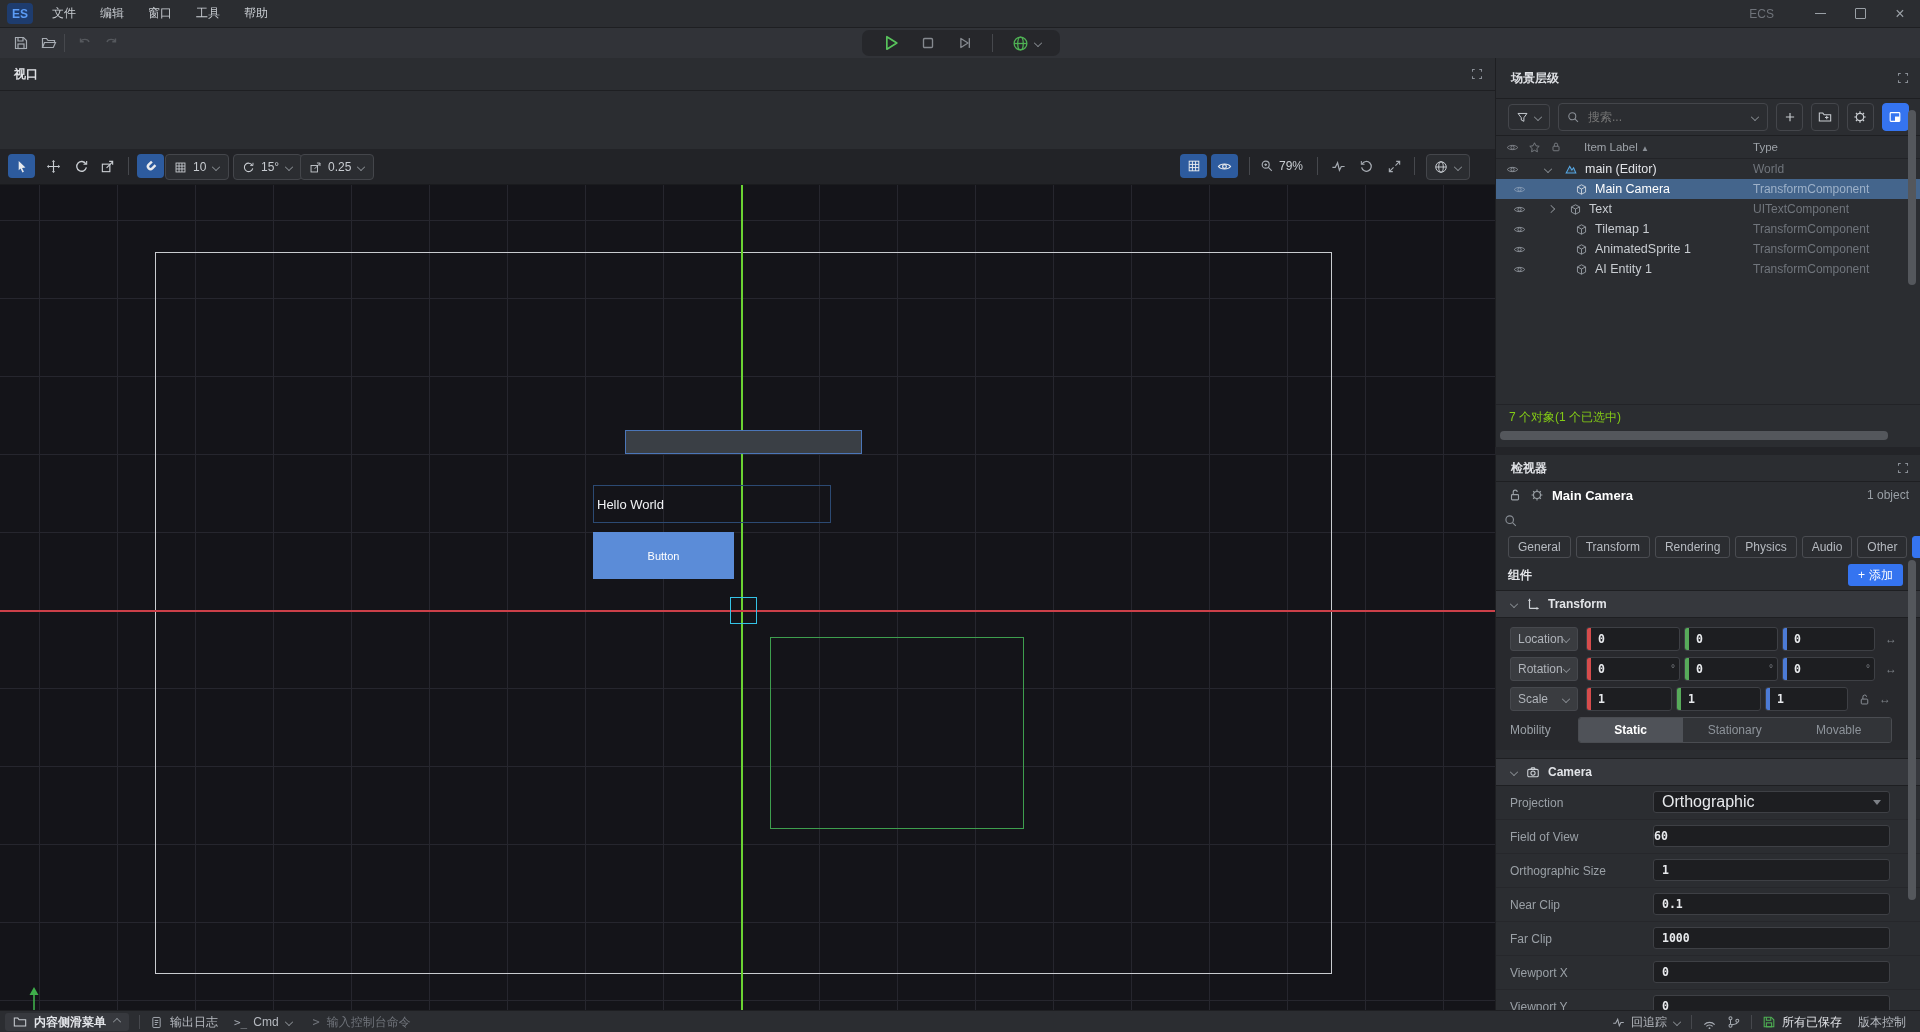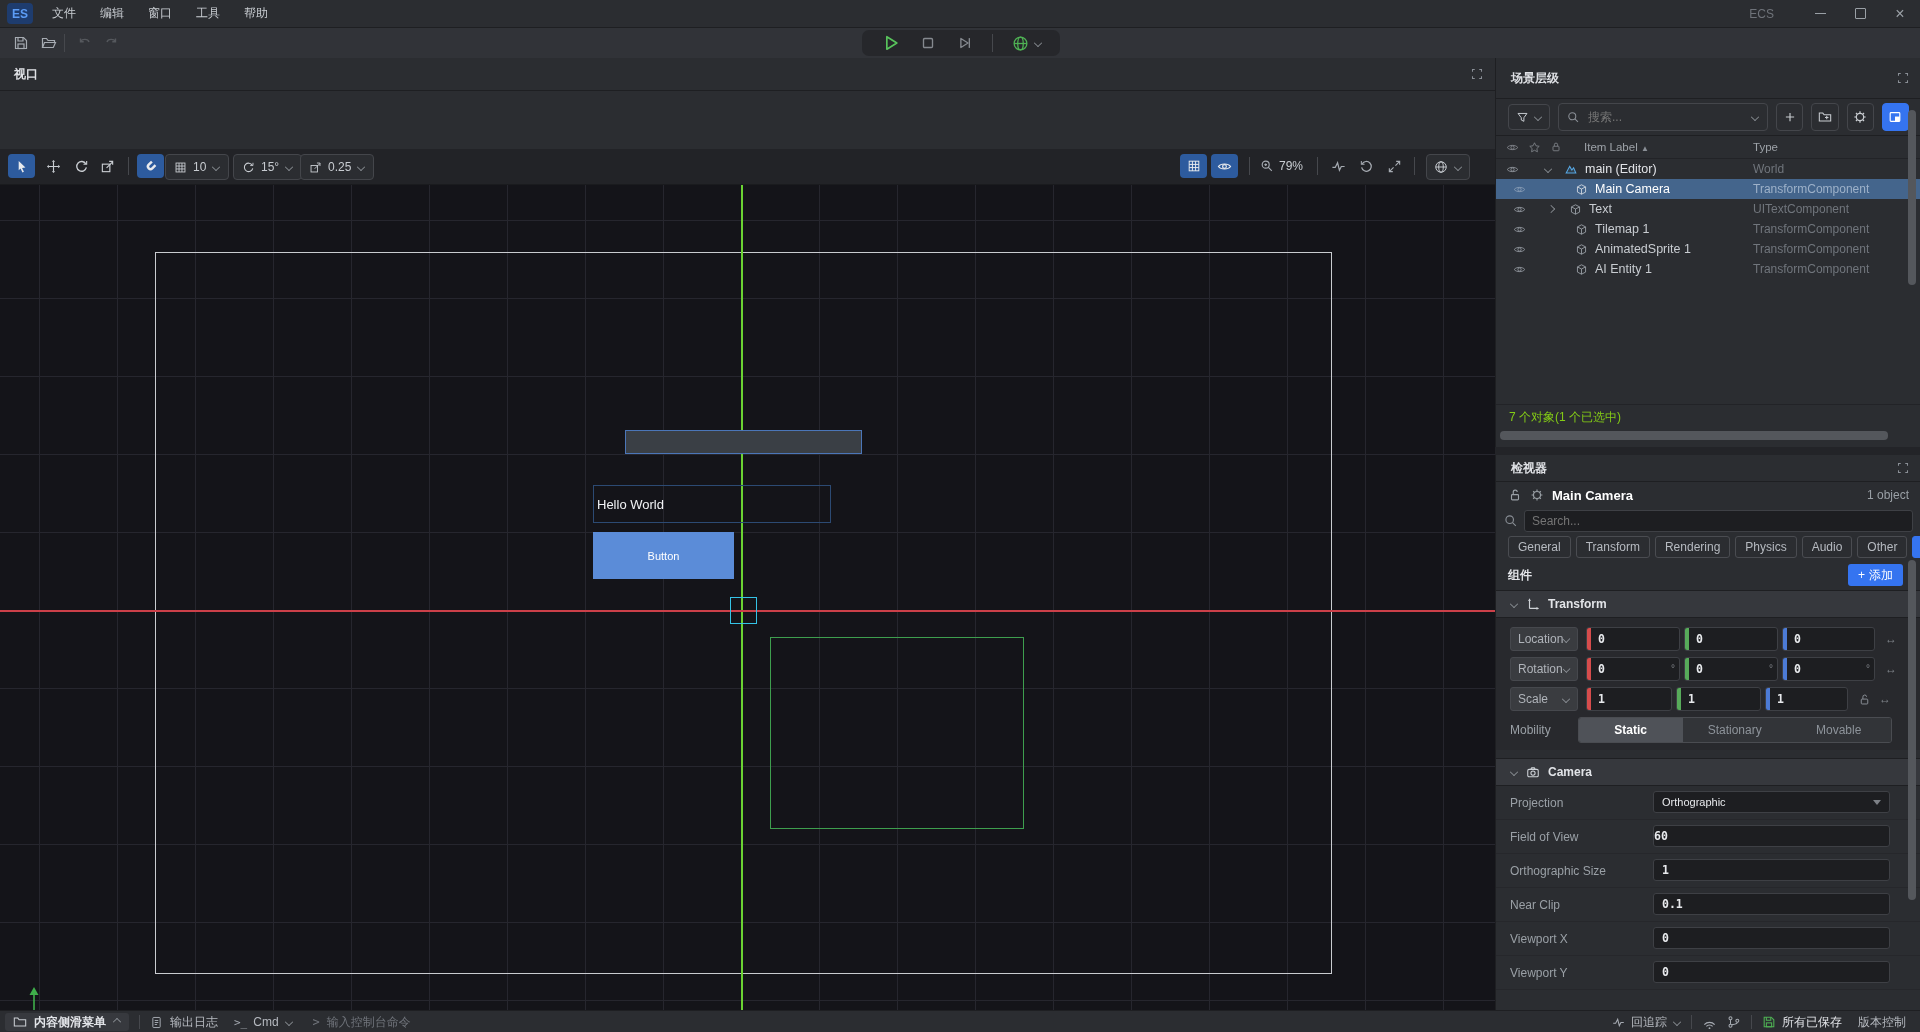--- a/index.html
+++ b/index.html
@@ -506,21 +506,20 @@
           </svg>
       </span>
       <span style="color:#fff;font-weight:bold;font-size:13px;">Main Camera</span>
       <span style="margin-left:auto;color:#9aa0a6;">1 object</span>
     </div>
     <div class="row" style="height:26px;padding:0 8px;gap:6px;">
       <svg width="14" height="14" viewBox="0 0 16 16" fill="none" stroke="#8a8f96" stroke-width="1.3">
           <circle cx="6.5" cy="6.5" r="4.3"></circle>
           <path d="M9.8 9.8 13.5 13.5"></path>
         </svg>
-      <input class="input" style="flex: 1 1 0%; height: 20px; font-family: &quot;Liberation Sans&quot;, sans-serif; font-weight: normal; font-size: 12px; color: rgb(200, 204, 209); padding: 0px 7px;" placeholder="Search...">
     </div>
     <div class="row" style="height:26px;padding:0 12px;gap:5px;">
       <div class="tab">General</div>
       <div class="tab">Transform</div>
       <div class="tab">Rendering</div>
       <div class="tab">Physics</div>
       <div class="tab">Audio</div>
       <div class="tab">Other</div>
       <div class="tab on">All</div>
     </div>
@@ -626,36 +625,40 @@
       <svg width="14" height="14" viewBox="0 0 16 16" fill="none" stroke="#cfd3d8" stroke-width="1.2">
           <rect x="2" y="5" width="12" height="8.5" rx="1.5"></rect>
           <circle cx="8" cy="9.2" r="2.4"></circle>
           <path d="M5.5 5l1-1.7h3L10.5 5"></path>
         </svg>
       <span>Camera</span>
     </div>
     <div>
       <div class="prow">
         <span class="plabel">Projection</span>
-        <div class="pctrl input row" style="padding:0 8px;font-family:'Liberation Sans',sans-serif;font-weight:normal;font-size:11px;">
+        <div class="pctrl input row" style="padding:0 8px;font-family:'Liberation Sans',sans-serif;font-weight:normal;font-size:16px;">
           <span>Orthographic</span>
           <span style="margin-left:auto;width:0;height:0;border-left:4px solid transparent;border-right:4px solid transparent;border-top:5px solid #7d8187;"></span>
         </div>
       </div>
       <div class="prow">
         <span class="plabel">Field of View</span>
         <input class="pctrl input" style="padding: 0px 0;" value="60">
       </div>
       <div class="prow">
         <span class="plabel">Orthographic Size</span>
         <input class="pctrl input" style="padding: 0px 8px;" value="1">
       </div>
       <div class="prow">
         <span class="plabel">Near Clip</span>
         <input class="pctrl input" style="padding: 0px 8px;" value="0.1">
+      </div>
+      <div class="prow">
+        <span class="plabel">Far Clip</span>
+        <input class="pctrl input" style="padding: 0px 8px;" value="1000">
       </div>
       <div class="prow">
         <span class="plabel">Viewport X</span>
         <input class="pctrl input" style="padding: 0px 8px;" value="0">
       </div>
       <div class="prow">
         <span class="plabel">Viewport Y</span>
         <input class="pctrl input" style="padding: 0px 8px;" value="0">
       </div>
     </div>

